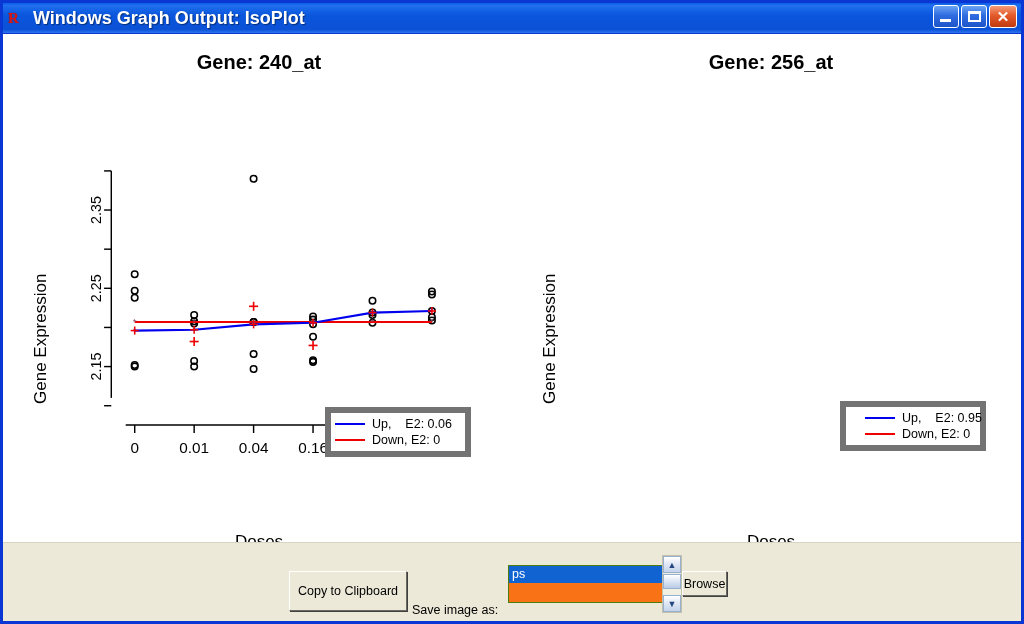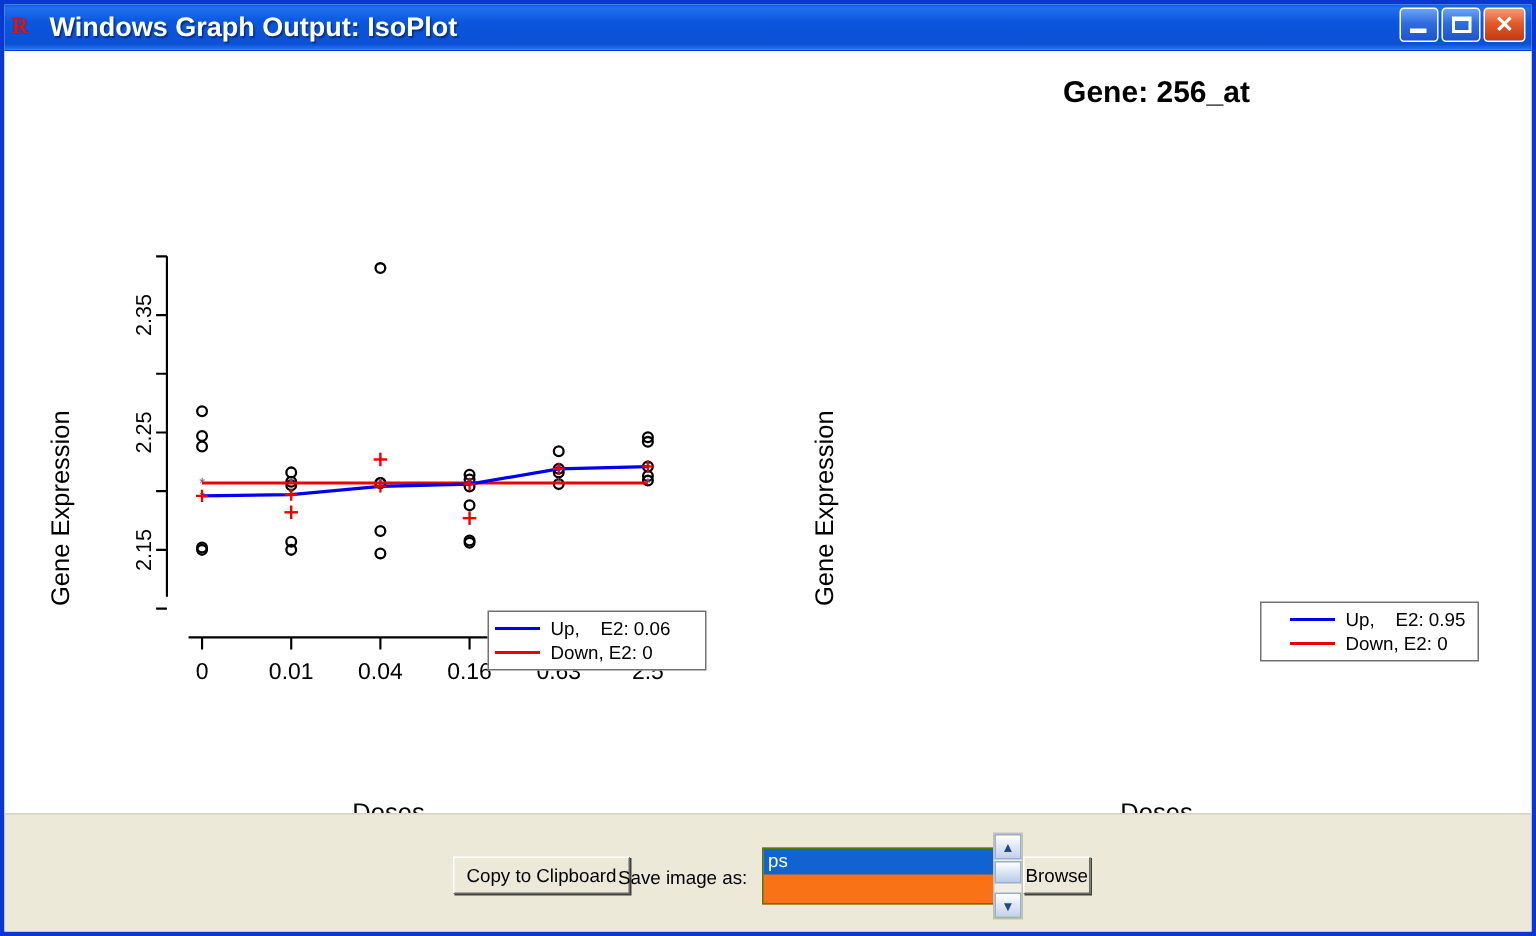--- a/index.html
+++ b/index.html
@@ -75,21 +75,21 @@
   }
   .ylab{
     position:absolute;font-size:17px;color:#000;white-space:nowrap;
     transform:rotate(-90deg);transform-origin:left top;
   }
   .xlab{
     position:absolute;font-size:17px;color:#000;text-align:center;
     width:100%;left:0;
   }
   .legend{
-    position:absolute;background:#fff;border:1px solid #737373;
+    position:absolute;background:#fff;border:6px solid #737373;
     box-sizing:border-box;padding:3px 6px 3px 4px;
   }
   .legend-row{display:flex;align-items:center;height:16px;}
   .legend-swatch{width:30px;height:0;border-top:2px solid #000;margin-right:7px;flex:0 0 30px;}
   .legend-swatch.up{border-top-color:#0000ee;}
   .legend-swatch.down{border-top-color:#ee0000;}
   .legend-label{font-size:12.5px;color:#000;white-space:pre;}
   svg.data-layer{position:absolute;left:0;top:0;width:100%;height:100%;}
   
   .bottom-panel{
@@ -102,21 +102,21 @@
     border:1px solid #ffffff;
     border-right-color:#6a6a63;border-bottom-color:#6a6a63;
     box-shadow:1px 1px 0 #404040;
     font-size:12.5px;color:#000;text-align:center;
     font-family:"Liberation Sans",sans-serif;
     cursor:pointer;
     display:flex;align-items:center;justify-content:center;
     white-space:nowrap;
   }
   .panel-label{
-    position:absolute;font-size:12.5px;color:#000;white-space:nowrap;
+    position:absolute;font-size:12.5px;color:#000;white-space:nowrap;margin-top:25px;
   }
   .listbox{
     position:absolute;box-sizing:border-box;
     background:#f97316;border:1px solid #4d7c0f;
     overflow:hidden;
   }
   .listbox .opt{
     height:17px;line-height:17px;font-size:12.5px;padding-left:3px;
     color:#000;white-space:nowrap;cursor:pointer;
   }
@@ -160,20 +160,21 @@
         </div>
       <div class="wbtn close">
         <span class="x-mark">✕</span>
       </div>
     </div>
   </div>
 
   <div class="canvas-area">
 
     <div class="plot left">
+      <div class="plot-title">Gene: 240_at</div>
       <div class="ylab" style="left:28px;top:370px;">Gene Expression</div>
       <div class="xlab" style="top:498px;">Doses</div>
       <svg class="data-layer" viewBox="0 0 512 564">
           <line x1="92" y1="152" x2="92" y2="404" stroke="#000" stroke-width="1.6"></line>
           <line x1="92" y1="369.24137931034477" x2="84" y2="369.24137931034477" stroke="#000" stroke-width="1.6"></line>
           <text x="76" y="369.24137931034477" font-size="16" font-family="&quot;Liberation Sans&quot;,sans-serif" fill="#000" text-anchor="middle" dominant-baseline="middle" transform="rotate(-90 76 369.24137931034477)">2.15</text>
           <line x1="92" y1="282.3448275862068" x2="84" y2="282.3448275862068" stroke="#000" stroke-width="1.6"></line>
           <text x="76" y="282.3448275862068" font-size="16" font-family="&quot;Liberation Sans&quot;,sans-serif" fill="#000" text-anchor="middle" dominant-baseline="middle" transform="rotate(-90 76 282.3448275862068)">2.25</text>
           <line x1="92" y1="195.4482758620688" x2="84" y2="195.4482758620688" stroke="#000" stroke-width="1.6"></line>
           <text x="76" y="195.4482758620688" font-size="16" font-family="&quot;Liberation Sans&quot;,sans-serif" fill="#000" text-anchor="middle" dominant-baseline="middle" transform="rotate(-90 76 195.4482758620688)">2.35</text>
@@ -364,21 +365,21 @@
         </div>
         <div class="legend-row">
           <span class="legend-swatch down"></span>
           <span class="legend-label">Down, E2: 0</span>
         </div>
       </div>
     </div>
   </div>
 
   <div class="bottom-panel">
-    <div class="btn-3d" style="left:299px;top:571px;width:118px;height:25px;top:28px;">Copy to Clipboard</div>
+    <div class="btn-3d" style="left:286px;top:571px;width:118px;height:40px;top:28px;">Copy to Clipboard</div>
     <div class="panel-label" style="left:409px;top:35px;">Save image as:</div>
 
     <div class="listbox" style="left:505px;top:22px;width:155px;height:38px;">
       <div class="opt selected">ps</div>
     </div>
 
     <div class="scrollbar" style="left:659px;top:12px;height:58px;">
       <div class="sb-btn up">▲</div>
       <div class="sb-thumb"></div>
       <div class="sb-btn down">▼</div>

